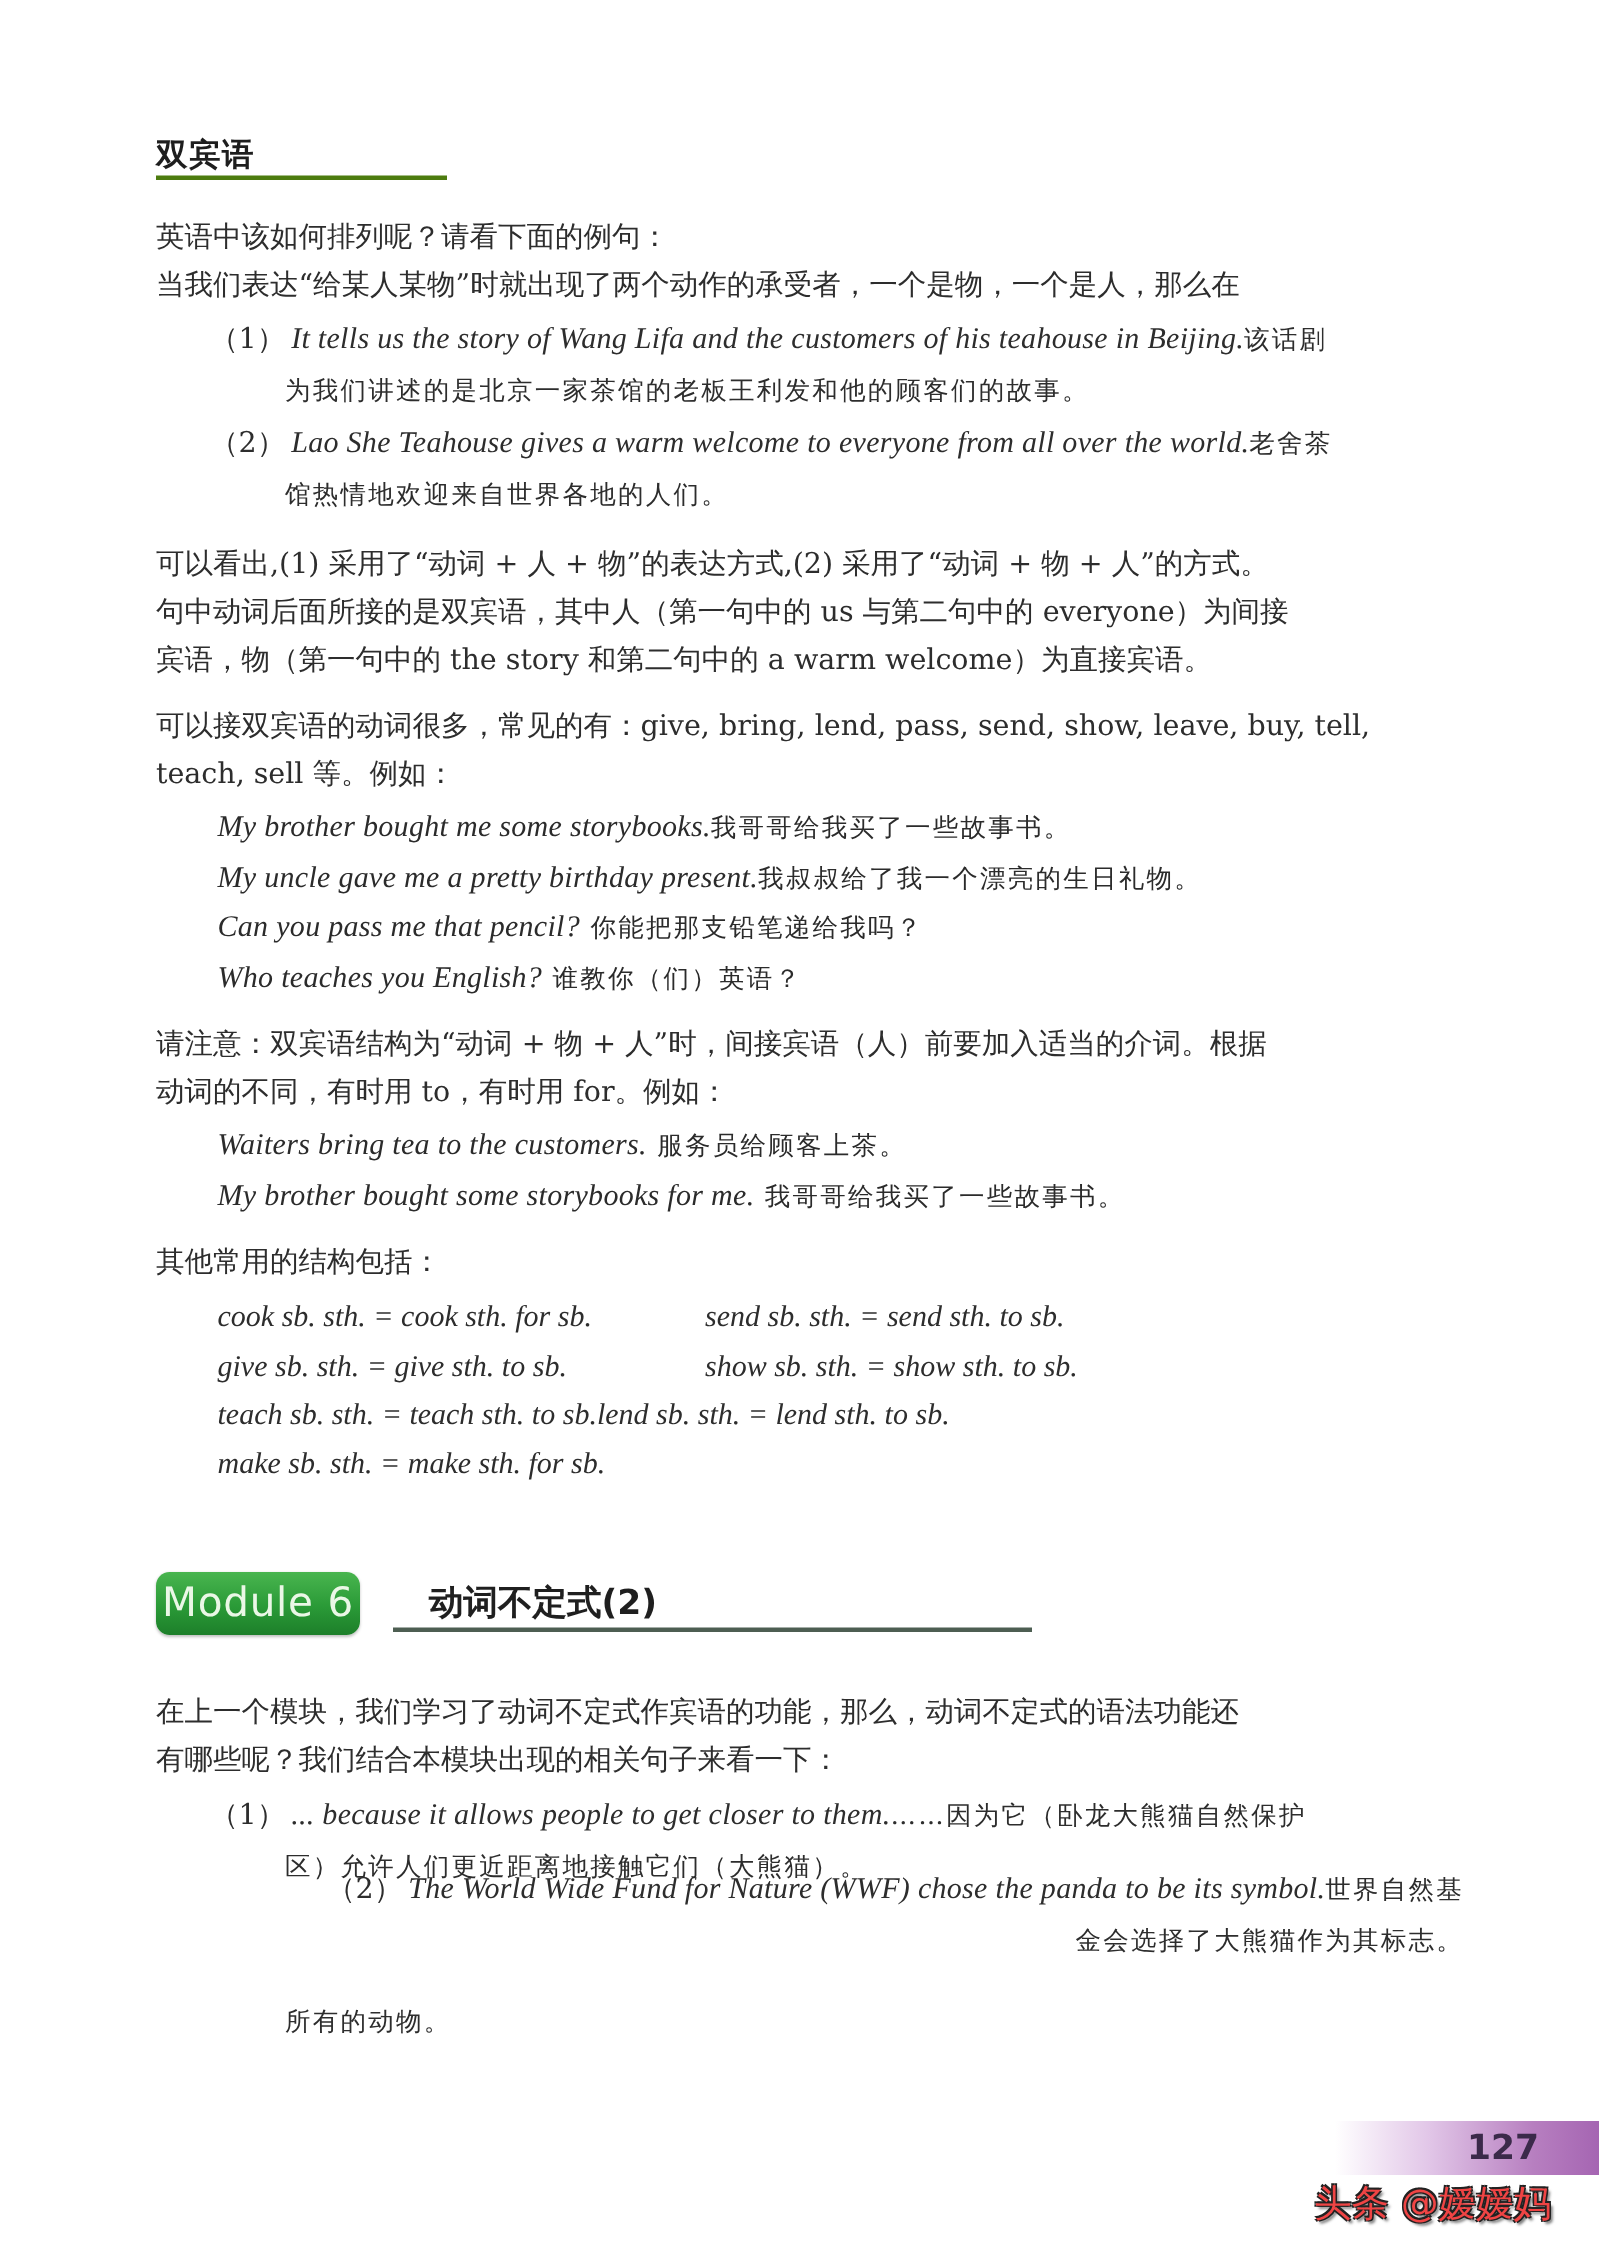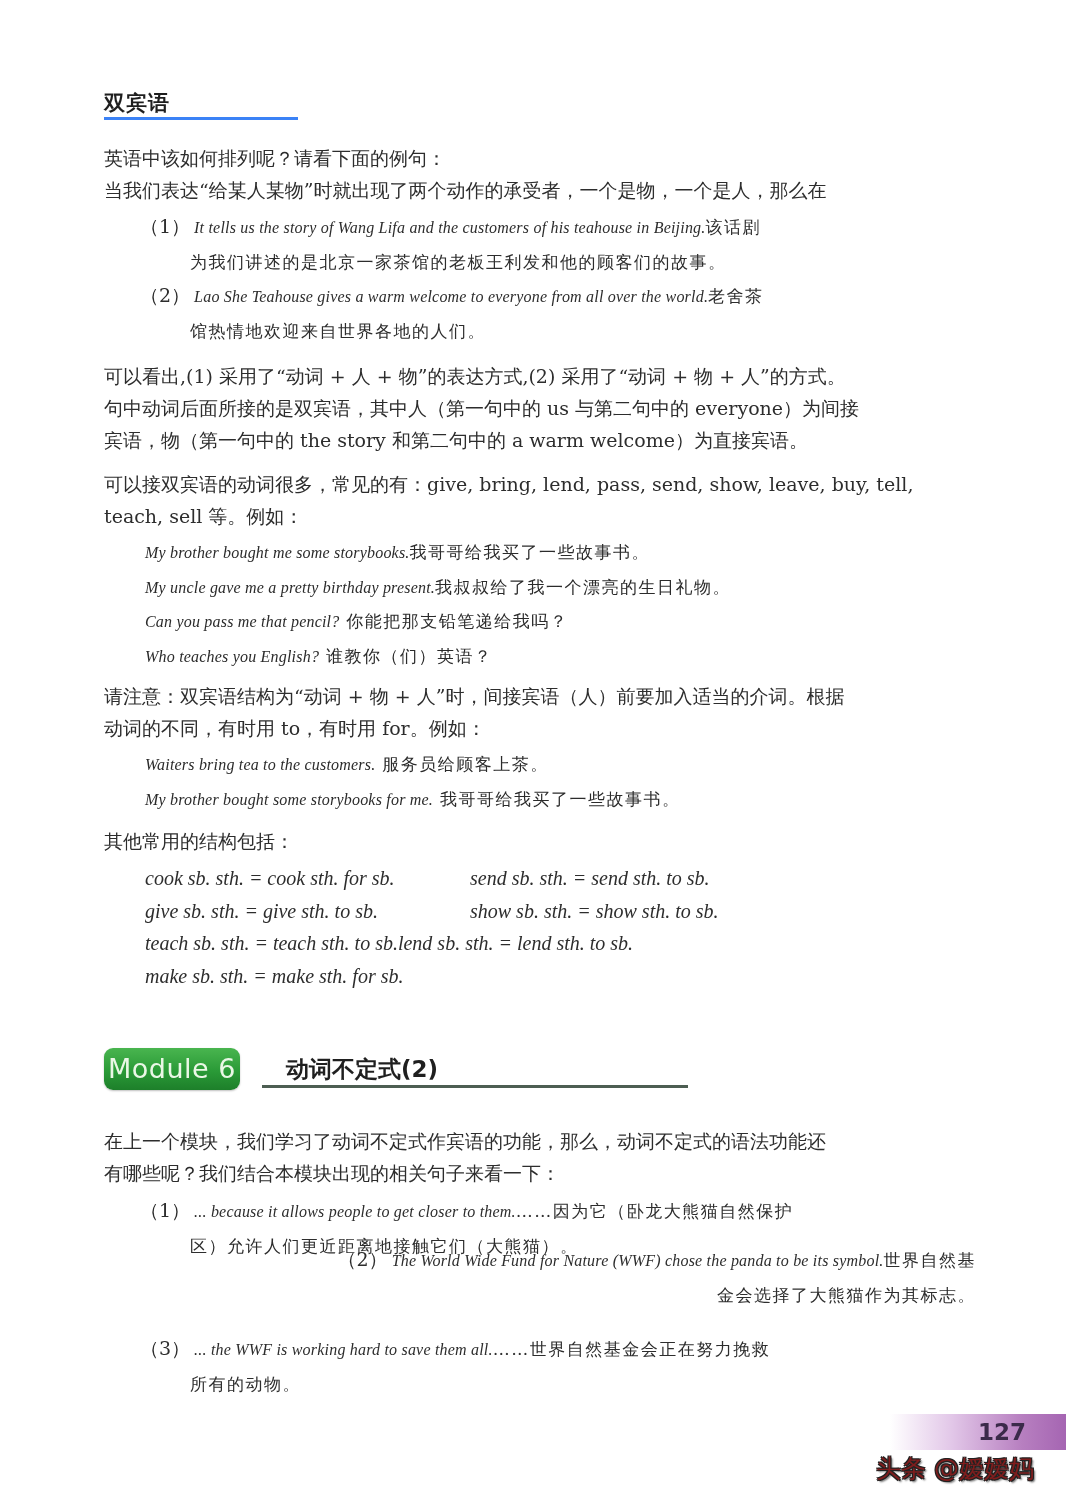--- a/index.html
+++ b/index.html
@@ -1,31 +1,31 @@
 <!DOCTYPE html>
 <html><head>
   <meta charset="utf-8">
   <style>
     * { margin: 0; padding: 0; box-sizing: border-box; }
     html, body { width: 1066px; height: 1509px; background: #ffffff; overflow: hidden; }
     body { position: relative; font-family: "DejaVu Serif", "Liberation Serif", serif; color: #2b2b2b; }
 
     .page { position: absolute; left: 0; top: 0; width: 1066px; height: 1509px; }
 
-    .section-head { position: absolute; left: 104px; top: 88px; width: 194px; height: 32px; border-bottom: 3px solid #3b82f6; }
+    .section-head { position: absolute; left: 104px; top: 88px; width: 194px; height: 32px; border-bottom: 3px solid #4d7c0f; }
     .section-head .title { font-family: "DejaVu Sans", sans-serif; font-weight: bold; font-size: 21px; color: #1e1e1e; line-height: 30px; letter-spacing: 1px; }
 
     .para { position: absolute; left: 104px; width: 872px; font-size: 19px; line-height: 32px; color: #2d2d2d; text-align: justify; text-align-last: left; }
     .para span { display: block; white-space: nowrap; }
 
     .numbered { position: absolute; left: 140px; width: 836px; font-size: 19px; line-height: 34px; color: #2d2d2d; }
     .numbered .line { white-space: nowrap; display: block; }
     .numbered .cont { padding-left: 50px; }
     .num { font-style: normal; margin-right: 4px; }
-    .en { font-family: "Liberation Serif", serif; font-style: italic; font-size: 16px; letter-spacing: 0.2px; }
+    .en { font-family: "Liberation Serif", serif; font-style: italic; font-size: 20px; letter-spacing: 0.2px; }
     .zh { font-family: "DejaVu Serif", serif; font-size: 17px; letter-spacing: 1.5px; }
 
     .examples { position: absolute; left: 145px; font-size: 19px; line-height: 32.5px; }
     .examples .ex { display: block; white-space: nowrap; }
 
     .patterns { position: absolute; left: 145px; top: 862px; width: 640px; }
     .patterns .row { display: flex; height: 32.5px; line-height: 32.5px; }
     .patterns .c1 { width: 325px; }
     .patterns .cell { font-family: "Liberation Serif", serif; font-style: italic; font-size: 20px; color: #2d2d2d; white-space: nowrap; }
 
@@ -34,21 +34,21 @@
       background: linear-gradient(180deg, #49b54f 0%, #2a9a37 55%, #1d7f2a 100%);
       color: #eaf7e6; font-family: "DejaVu Sans", sans-serif; font-size: 27px; line-height: 42px; letter-spacing: 0.5px;
       box-shadow: 0 1px 2px rgba(0,0,0,0.25); }
     .module-underline { position: absolute; left: 158px; right: 0; bottom: 2px; height: 3px; background: #4d5e52; }
     .module-title { position: absolute; left: 182px; top: 4px; font-family: "DejaVu Sans", sans-serif; font-weight: bold; font-size: 23px; color: #1f1f1f; line-height: 34px; }
 
     .page-number-band { position: absolute; left: 890px; top: 1414px; width: 176px; height: 36px;
       background: linear-gradient(90deg, rgba(255,255,255,0) 0%, #e2c7e8 35%, #b77fc0 75%, #a565b2 100%); }
     .page-number { position: absolute; right: 40px; top: 1417px; font-family: "DejaVu Sans", sans-serif; font-weight: bold; font-size: 23px; color: #3b2a4a; line-height: 30px; }
 
-    .watermark { position: absolute; left: 876px; top: 1452px; font-family: "DejaVu Sans", sans-serif; font-size: 25px; color: #7f1d1d; line-height: 34px;
+    .watermark { position: absolute; left: 876px; top: 1452px; font-family: "DejaVu Sans", sans-serif; font-size: 25px; color: #ef4444; line-height: 34px;
       text-shadow: 1px 1px 0 #222, -1px 1px 0 #222, 1px -1px 0 #222, -1px -1px 0 #222, 2px 2px 2px rgba(0,0,0,0.6); white-space: nowrap; }
   </style>
 </head>
 <body>
 
 <div class="page">
 
   <div class="section-head">
     <span class="title">双宾语</span>
   </div>
@@ -142,23 +142,20 @@
   </div>
 
   <div class="numbered" style="top:1242px;text-align:right;">
     <span class="line">
       <span class="num">（2）</span><span class="en">The World Wide Fund for Nature (WWF) chose the panda to be its symbol.</span><span class="zh">世界自然基</span>
     </span>
     <span class="line cont zh">金会选择了大熊猫作为其标志。</span>
   </div>
 
   <div class="numbered" style="top:1331px;">
-    <span class="line">
-      <span class="num">（3）</span><span class="en">... the WWF is working hard to save them all.</span><span class="zh">……世界自然基金会正在努力挽救</span>
-    </span>
     <span class="line cont zh">所有的动物。</span>
   </div>
 
   <div class="page-number-band"></div>
   <div class="page-number">127</div>
   <div class="watermark">头条 @嫒嫒妈</div>
 
 </div>
 
 </body></html>

